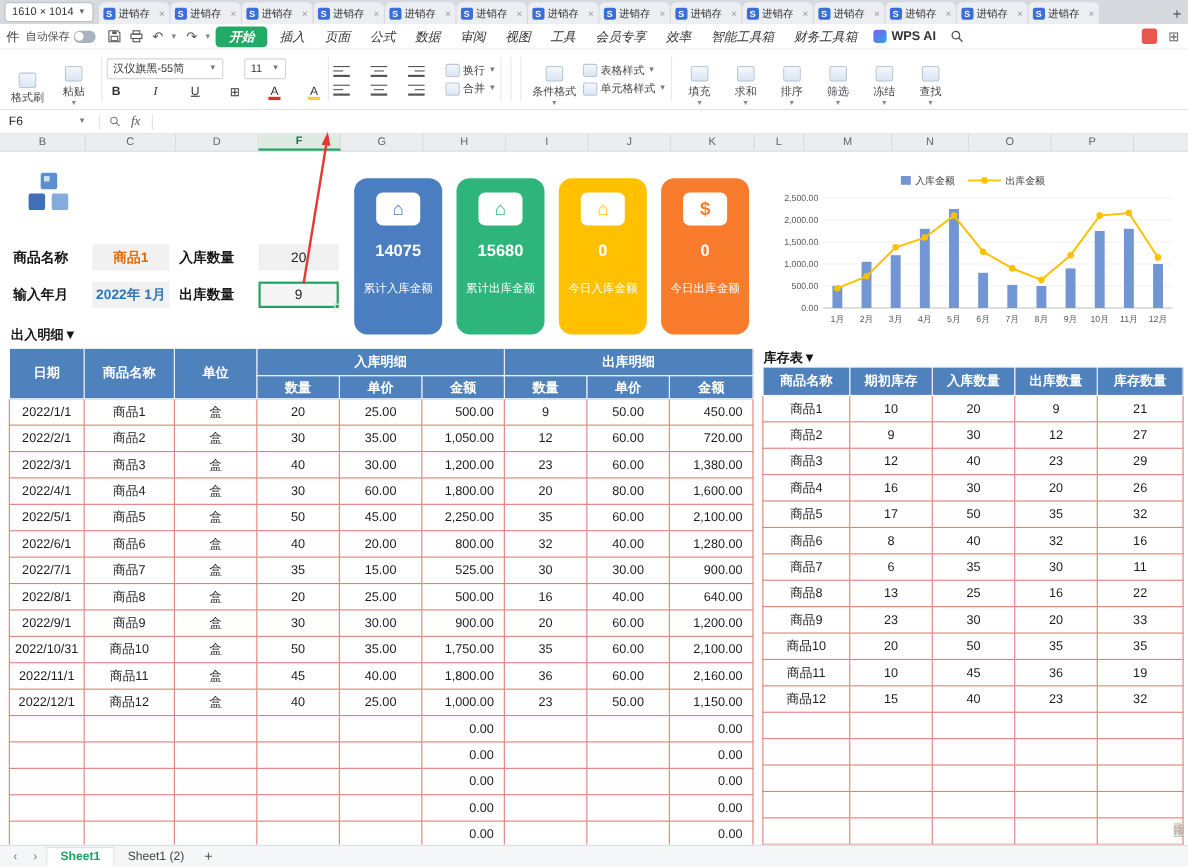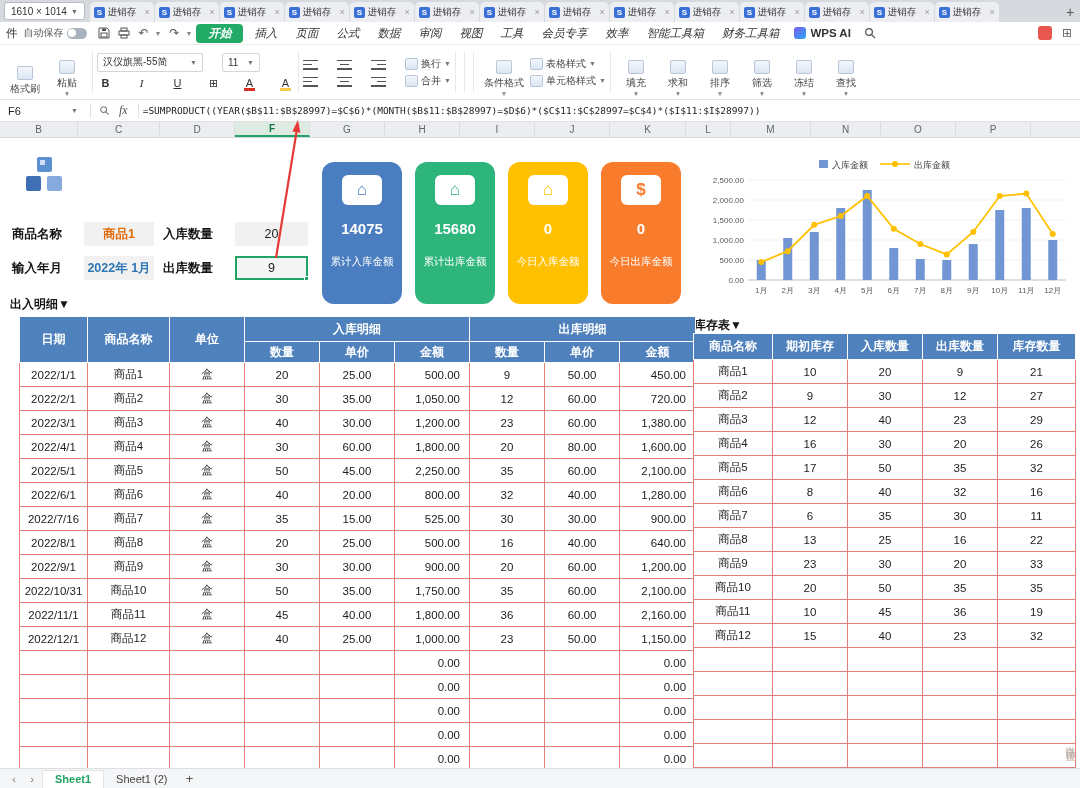--- a/index.html
+++ b/index.html
@@ -97,21 +97,21 @@
   .kpi-num{margin-top:15px;font-size:15px;font-weight:bold;}
   .kpi-label{margin-top:18px;font-size:10.5px;}
   .chart{position:absolute;left:698px;top:16px;width:378px;height:152px;}
   .dtable{position:absolute;border-collapse:collapse;table-layout:fixed;background:#fff;}
   .dtable th{background:var(--header-blue);color:#fff;font-weight:bold;font-size:12px;border:1px solid #fbfbfb;height:24px;padding:0;}
   .dtable th.h1{height:25px}
   .dtable th.h2{height:21px}
   .dtable th.hi{height:26px}
   .dtable td{border:1px solid var(--border-red);font-size:11.5px;color:#1c1c1c;text-align:center;height:24px;padding:0;white-space:nowrap;overflow:hidden;}
   .dtable td.amt{text-align:right;padding-right:9px;}
-  #mainTable{left:19px;top:178px;width:676px;}
+  #mainTable{left:8px;top:178px;width:676px;}
   #invTable{left:693px;top:195px;width:382px;}
 
   
   .statusbar{position:absolute;left:0;top:768px;width:1080px;height:20px;background:#f5f6f7;border-top:1px solid #dcdee1;
              display:flex;align-items:center;padding:0 6px;font-size:11px;color:#444;gap:2px;}
   .snav{width:16px;text-align:center;color:#777;font-size:11px;}
   .stab{padding:1px 12px;height:18px;display:flex;align-items:center;white-space:nowrap;}
   .stab.active{background:#fff;color:var(--sel-green);font-weight:bold;border:1px solid #e1e3e6;border-bottom:none;}
   .sadd{width:16px;height:16px;display:flex;align-items:center;justify-content:center;color:#555;font-size:13px;}
   .watermark{position:absolute;right:3px;top:738px;writing-mode:vertical-rl;font-size:10px;color:#bdb3a7;letter-spacing:2px;}
@@ -400,21 +400,20 @@
     </div>
     <div class="fb-sep"></div>
     <span class="qicon">
       <svg width="11" height="11" viewBox="0 0 12 12">
           <circle cx="5" cy="5" r="3.2" fill="none" stroke="#777" stroke-width="1.1"></circle>
           <line x1="7.4" y1="7.4" x2="10.6" y2="10.6" stroke="#777" stroke-width="1.1"></line>
         </svg>
     </span>
     <span class="fx">fx</span>
     <div class="fb-sep"></div>
-    <div class="formula">=SUMPRODUCT((YEAR($B$11:$B$28997)=$C$6)*(MONTH($B$11:$B$28997)=$D$6)*($C$11:$C$28997=$C$4)*($I$11:$I$28997))</div>
   </div>
 
   <div class="colheaders" id="colHeaders">
       <div class="colh" style="width: 78px;">B</div>
       <div class="colh" style="width: 82px;">C</div>
       <div class="colh" style="width: 75px;">D</div>
       <div class="colh active" style="width: 75px;">F</div>
       <div class="colh" style="width: 75px;">G</div>
       <div class="colh" style="width: 75px;">H</div>
       <div class="colh" style="width: 75px;">I</div>
@@ -599,21 +598,21 @@
             <td>商品6</td>
             <td>盒</td>
             <td>40</td>
             <td>20.00</td>
             <td class="amt">800.00</td>
             <td>32</td>
             <td>40.00</td>
             <td class="amt">1,280.00</td>
           </tr>
           <tr>
-            <td>2022/7/16</td>
+            <td>2022/7/1</td>
             <td>商品7</td>
             <td>盒</td>
             <td>35</td>
             <td>15.00</td>
             <td class="amt">525.00</td>
             <td>30</td>
             <td>30.00</td>
             <td class="amt">900.00</td>
           </tr>
           <tr>

